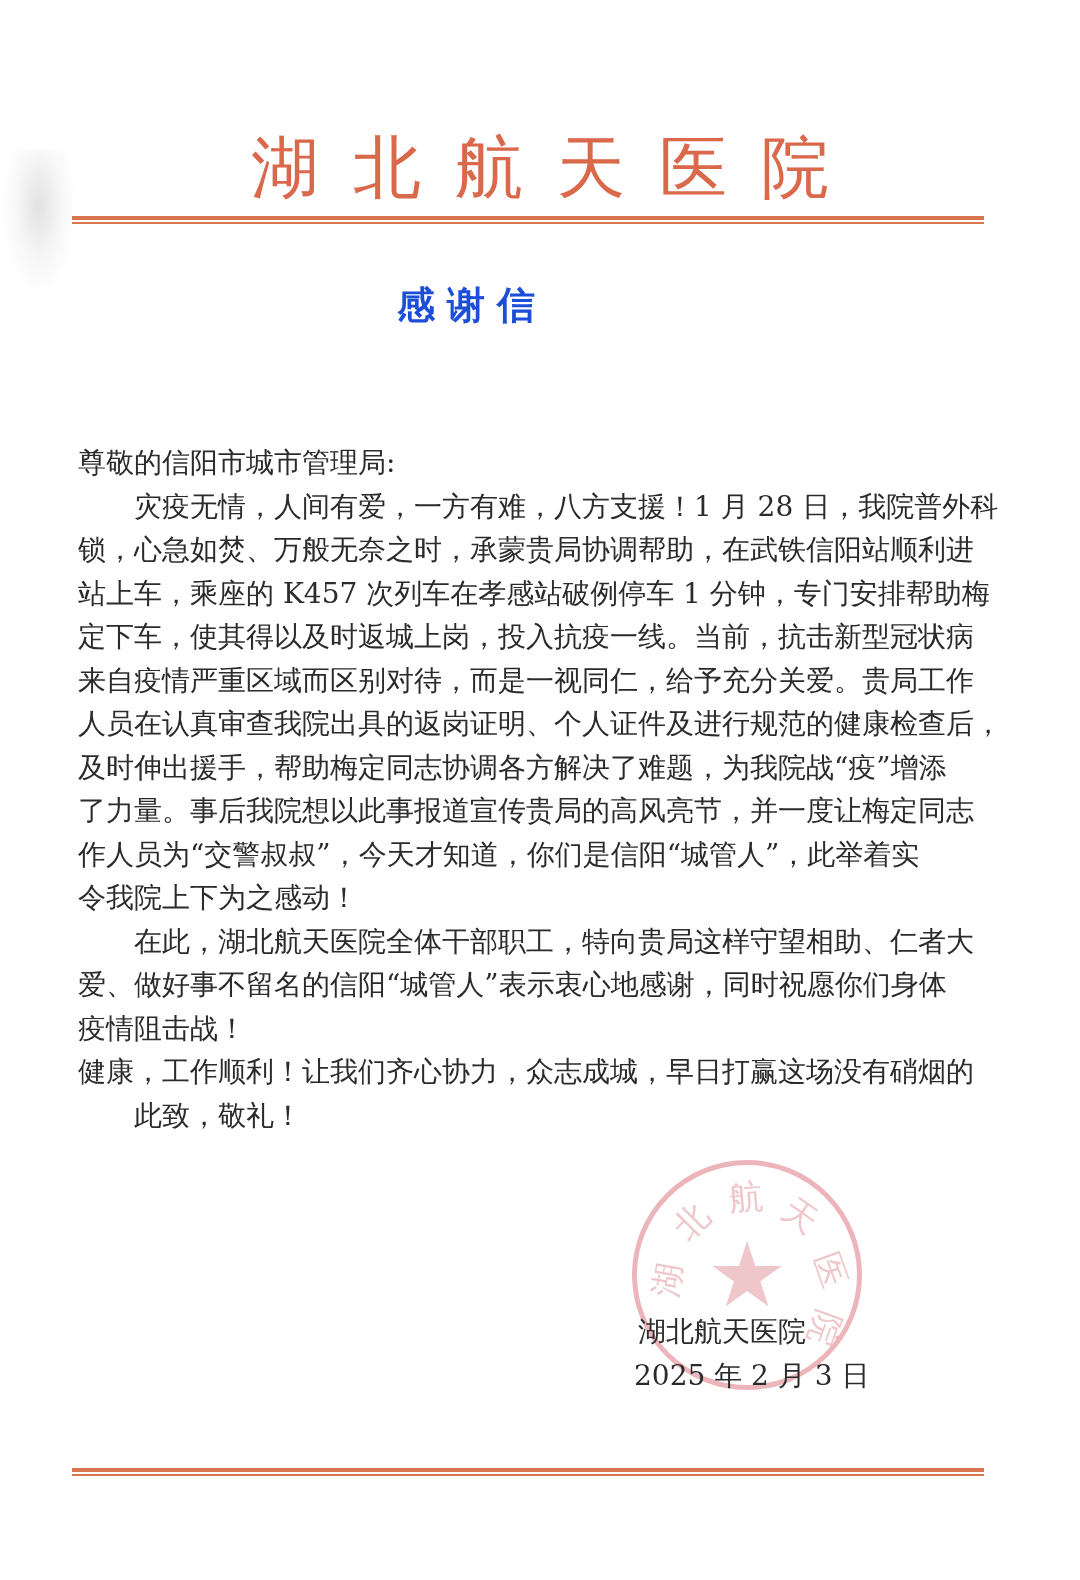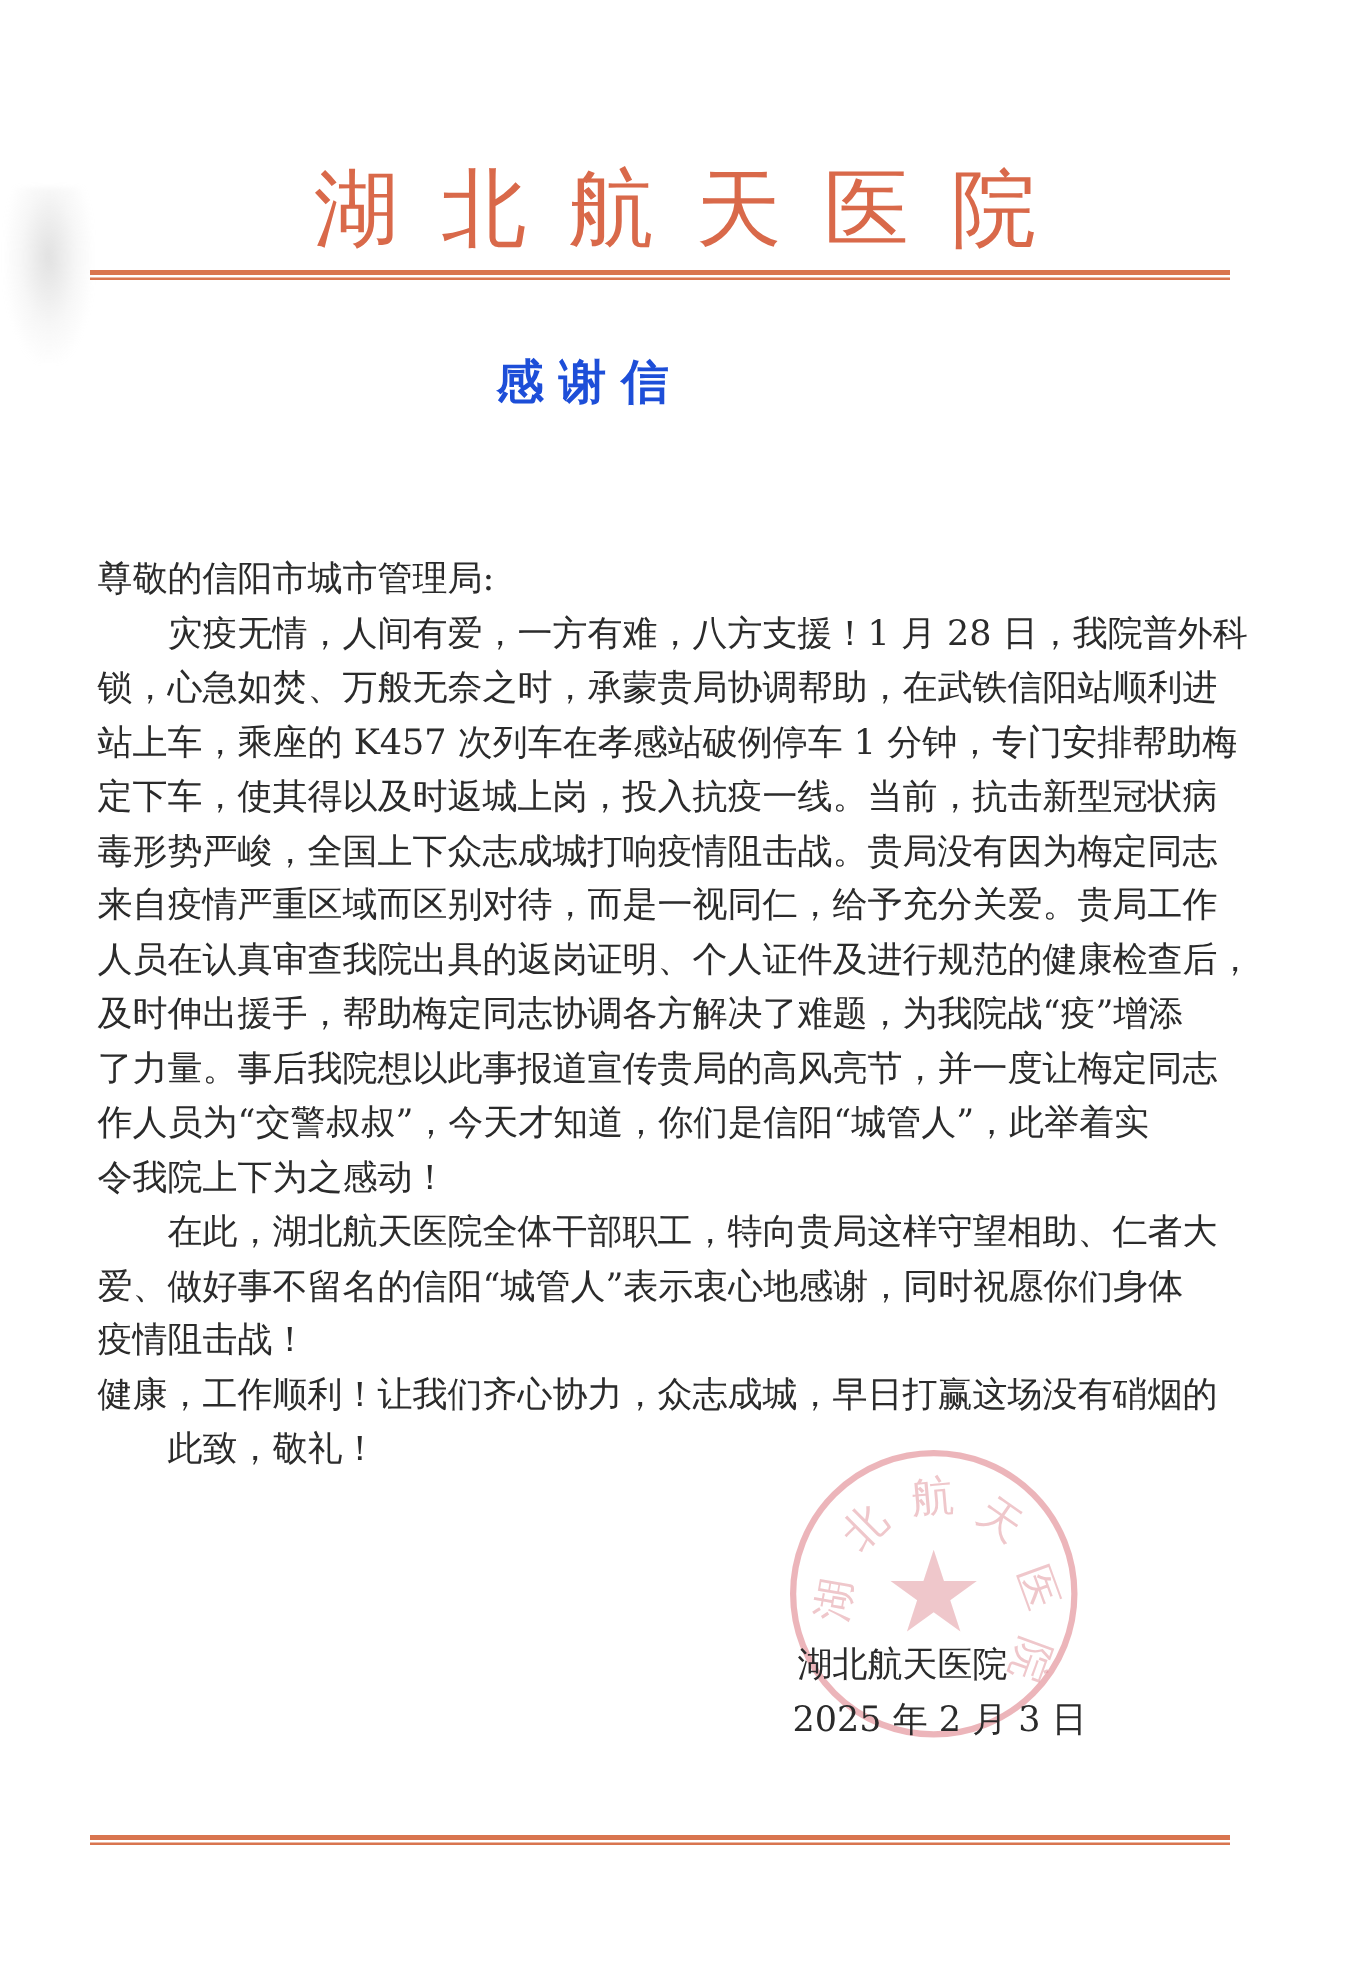--- a/index.html
+++ b/index.html
@@ -140,21 +140,20 @@
 <div class="doc-title">感谢信</div>
 
 <div class="body-text">
   <div class="line">尊敬的信阳市城市管理局:</div>
 
   <div>
     <div class="line indent">灾疫无情，人间有爱，一方有难，八方支援！1 月 28 日，我院普外科</div>
     <div class="line">锁，心急如焚、万般无奈之时，承蒙贵局协调帮助，在武铁信阳站顺利进</div>
     <div class="line">站上车，乘座的 K457 次列车在孝感站破例停车 1 分钟，专门安排帮助梅</div>
     <div class="line">定下车，使其得以及时返城上岗，投入抗疫一线。当前，抗击新型冠状病</div>
-    <div class="line">毒形势严峻，全国上下众志成城打响疫情阻击战。贵局没有因为梅定同志</div>
     <div class="line">来自疫情严重区域而区别对待，而是一视同仁，给予充分关爱。贵局工作</div>
     <div class="line">人员在认真审查我院出具的返岗证明、个人证件及进行规范的健康检查后，</div>
     <div class="line">及时伸出援手，帮助梅定同志协调各方解决了难题，为我院战“疫”增添</div>
     <div class="line">了力量。事后我院想以此事报道宣传贵局的高风亮节，并一度让梅定同志</div>
     <div class="line">作人员为“交警叔叔”，今天才知道，你们是信阳“城管人”，此举着实</div>
     <div class="line">令我院上下为之感动！</div>
   </div>
 
   <div>
     <div class="line indent">在此，湖北航天医院全体干部职工，特向贵局这样守望相助、仁者大</div>

